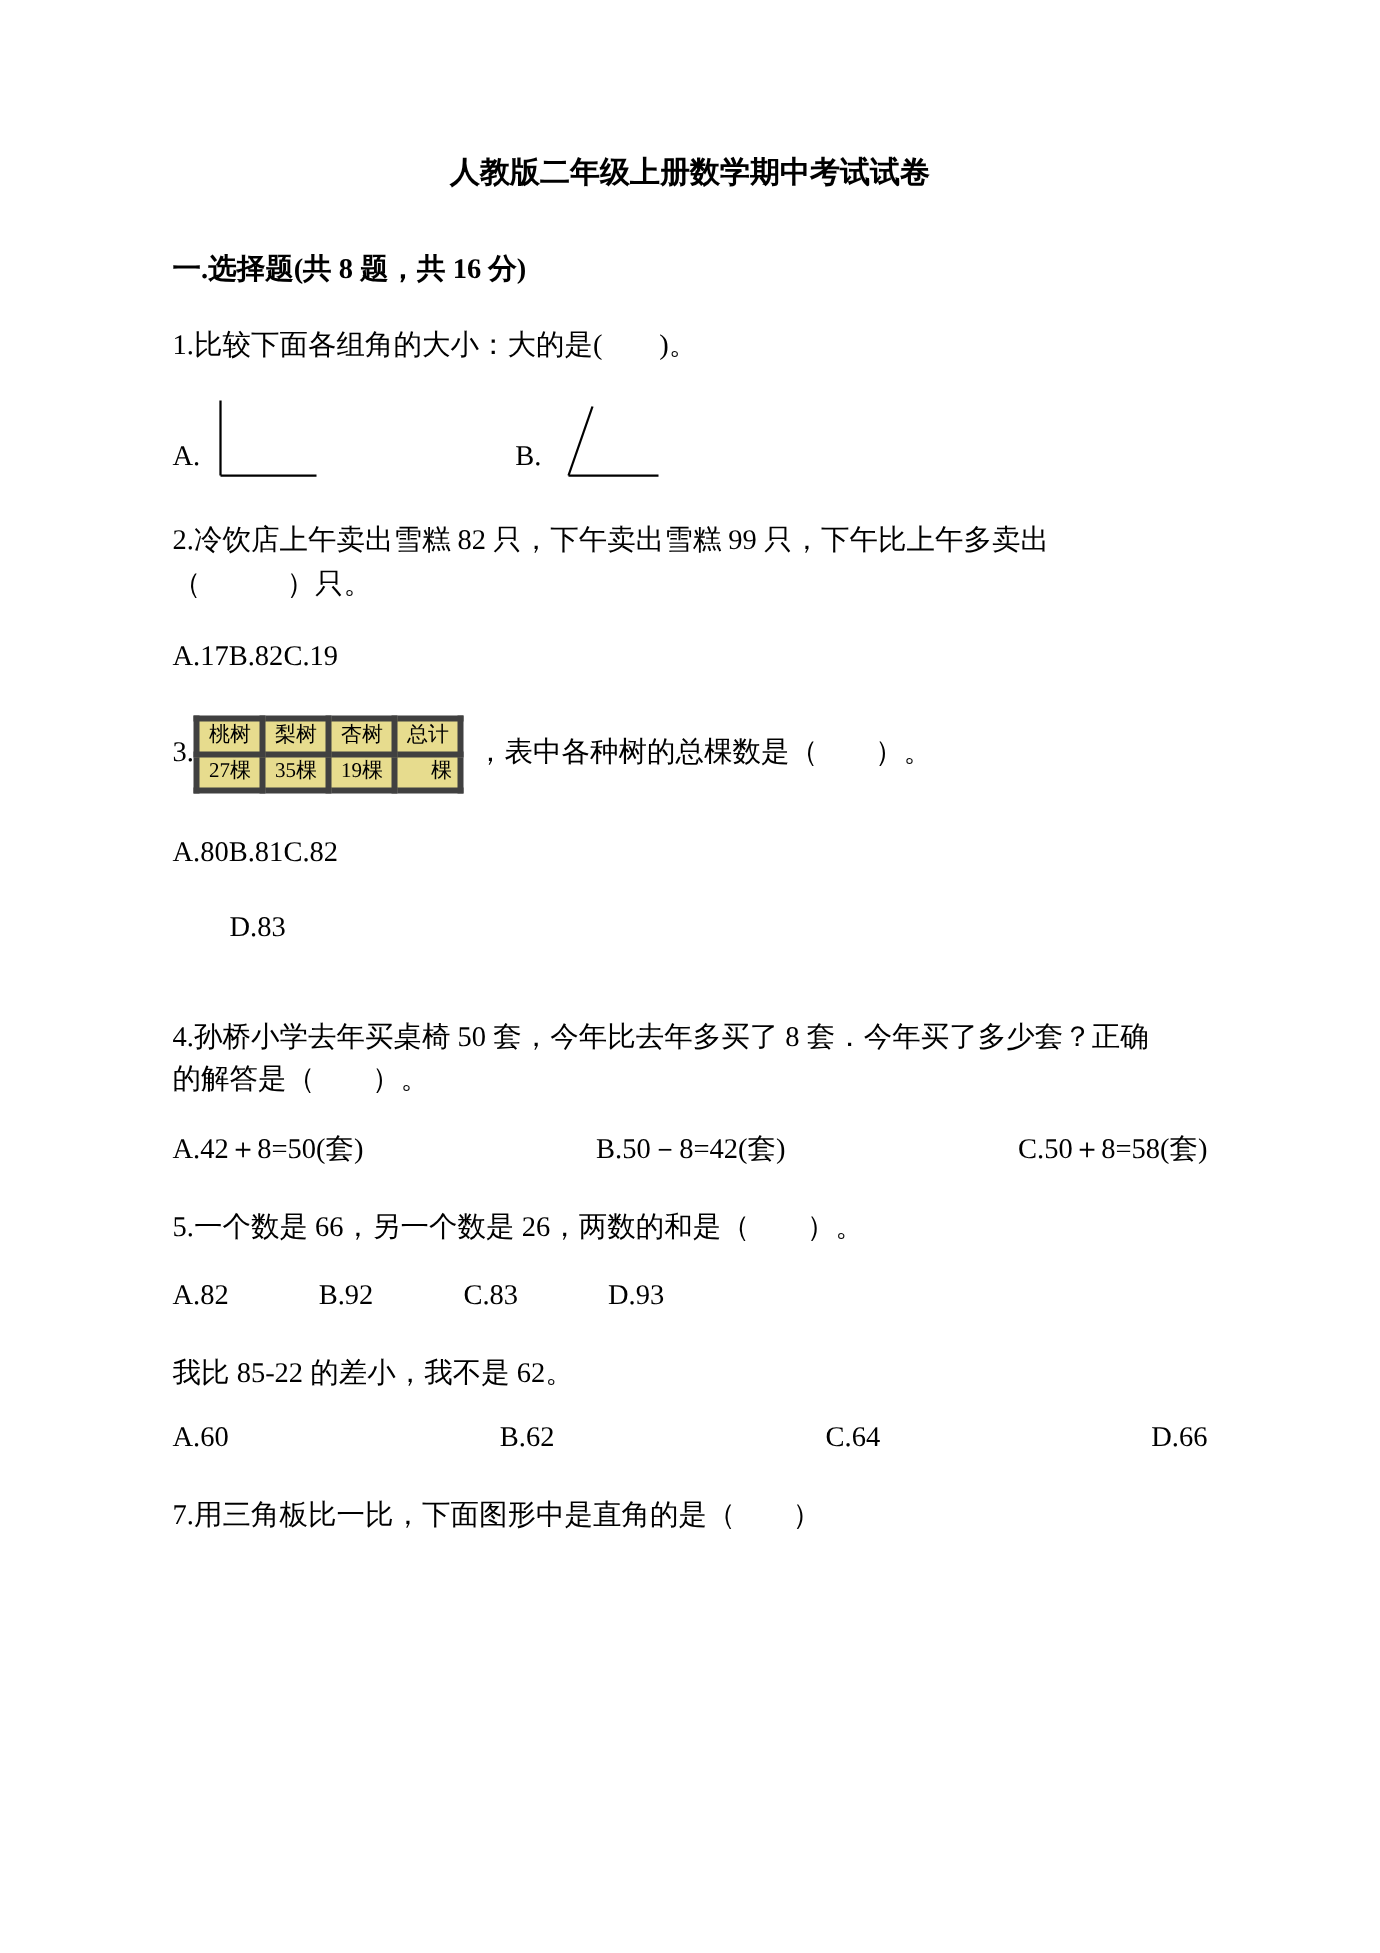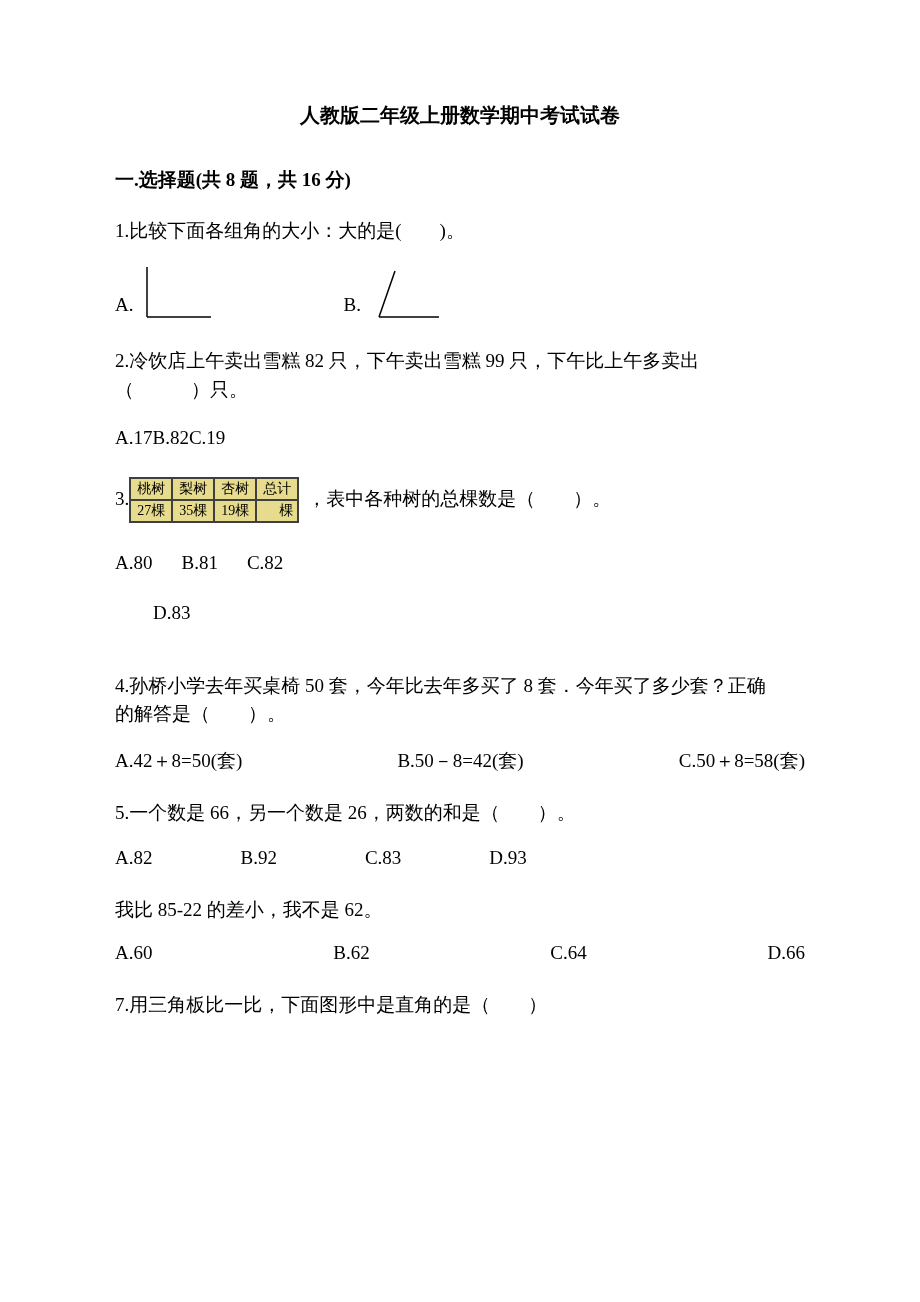--- a/index.html
+++ b/index.html
@@ -48,21 +48,21 @@
     .q3-line {
       display: flex;
       align-items: center;
     }
     .tree-table {
       border-collapse: collapse;
       font-size: 14px;
       margin: 0 4px 0 0;
     }
     .tree-table td {
-      border: 2px solid #404040;
+      border: 4px solid #404040;
       padding: 1px 6px;
       text-align: center;
       background: #e7dc8e;
       line-height: 1.3;
     }
     .tree-table .total-cell-bottom {
       text-align: right;
       padding-right: 4px;
     }
     .choices-abc {
@@ -79,21 +79,21 @@
       margin-top: 18px;
       margin-bottom: 22px;
     }
     .choice-d-indent {
       margin-left: 38px;
       margin-top: 10px;
       margin-bottom: 44px;
     }
     .choices-5 {
       display: flex;
-      gap: 88px;
+      gap: 60px;
       margin-top: 16px;
       margin-bottom: 22px;
     }
     .choices-6 {
       display: flex;
       justify-content: space-between;
       max-width: 700px;
       margin-top: 14px;
       margin-bottom: 8px;
     }
@@ -158,21 +158,21 @@
       <tr>
         <td>27棵</td>
         <td>35棵</td>
         <td>19棵</td>
         <td class="total-cell-bottom">棵</td>
       </tr>
     </tbody>
       </table>
     <span class="q3-text">，表中各种树的总棵数是（　　）。</span>
   </div>
-  <div class="choices-abc" style="margin-top:26px;gap:29px;">
+  <div class="choices-abc" style="margin-top:26px;">
     <span>A.80</span>
     <span>B.81</span>
     <span>C.82</span>
   </div>
   <div class="choice-d-indent">D.83</div>
 </div>
 
 <div class="q">
   <div>4.孙桥小学去年买桌椅 50 套，今年比去年多买了 8 套．今年买了多少套？正确</div>
   <div>的解答是（　　）。</div>

